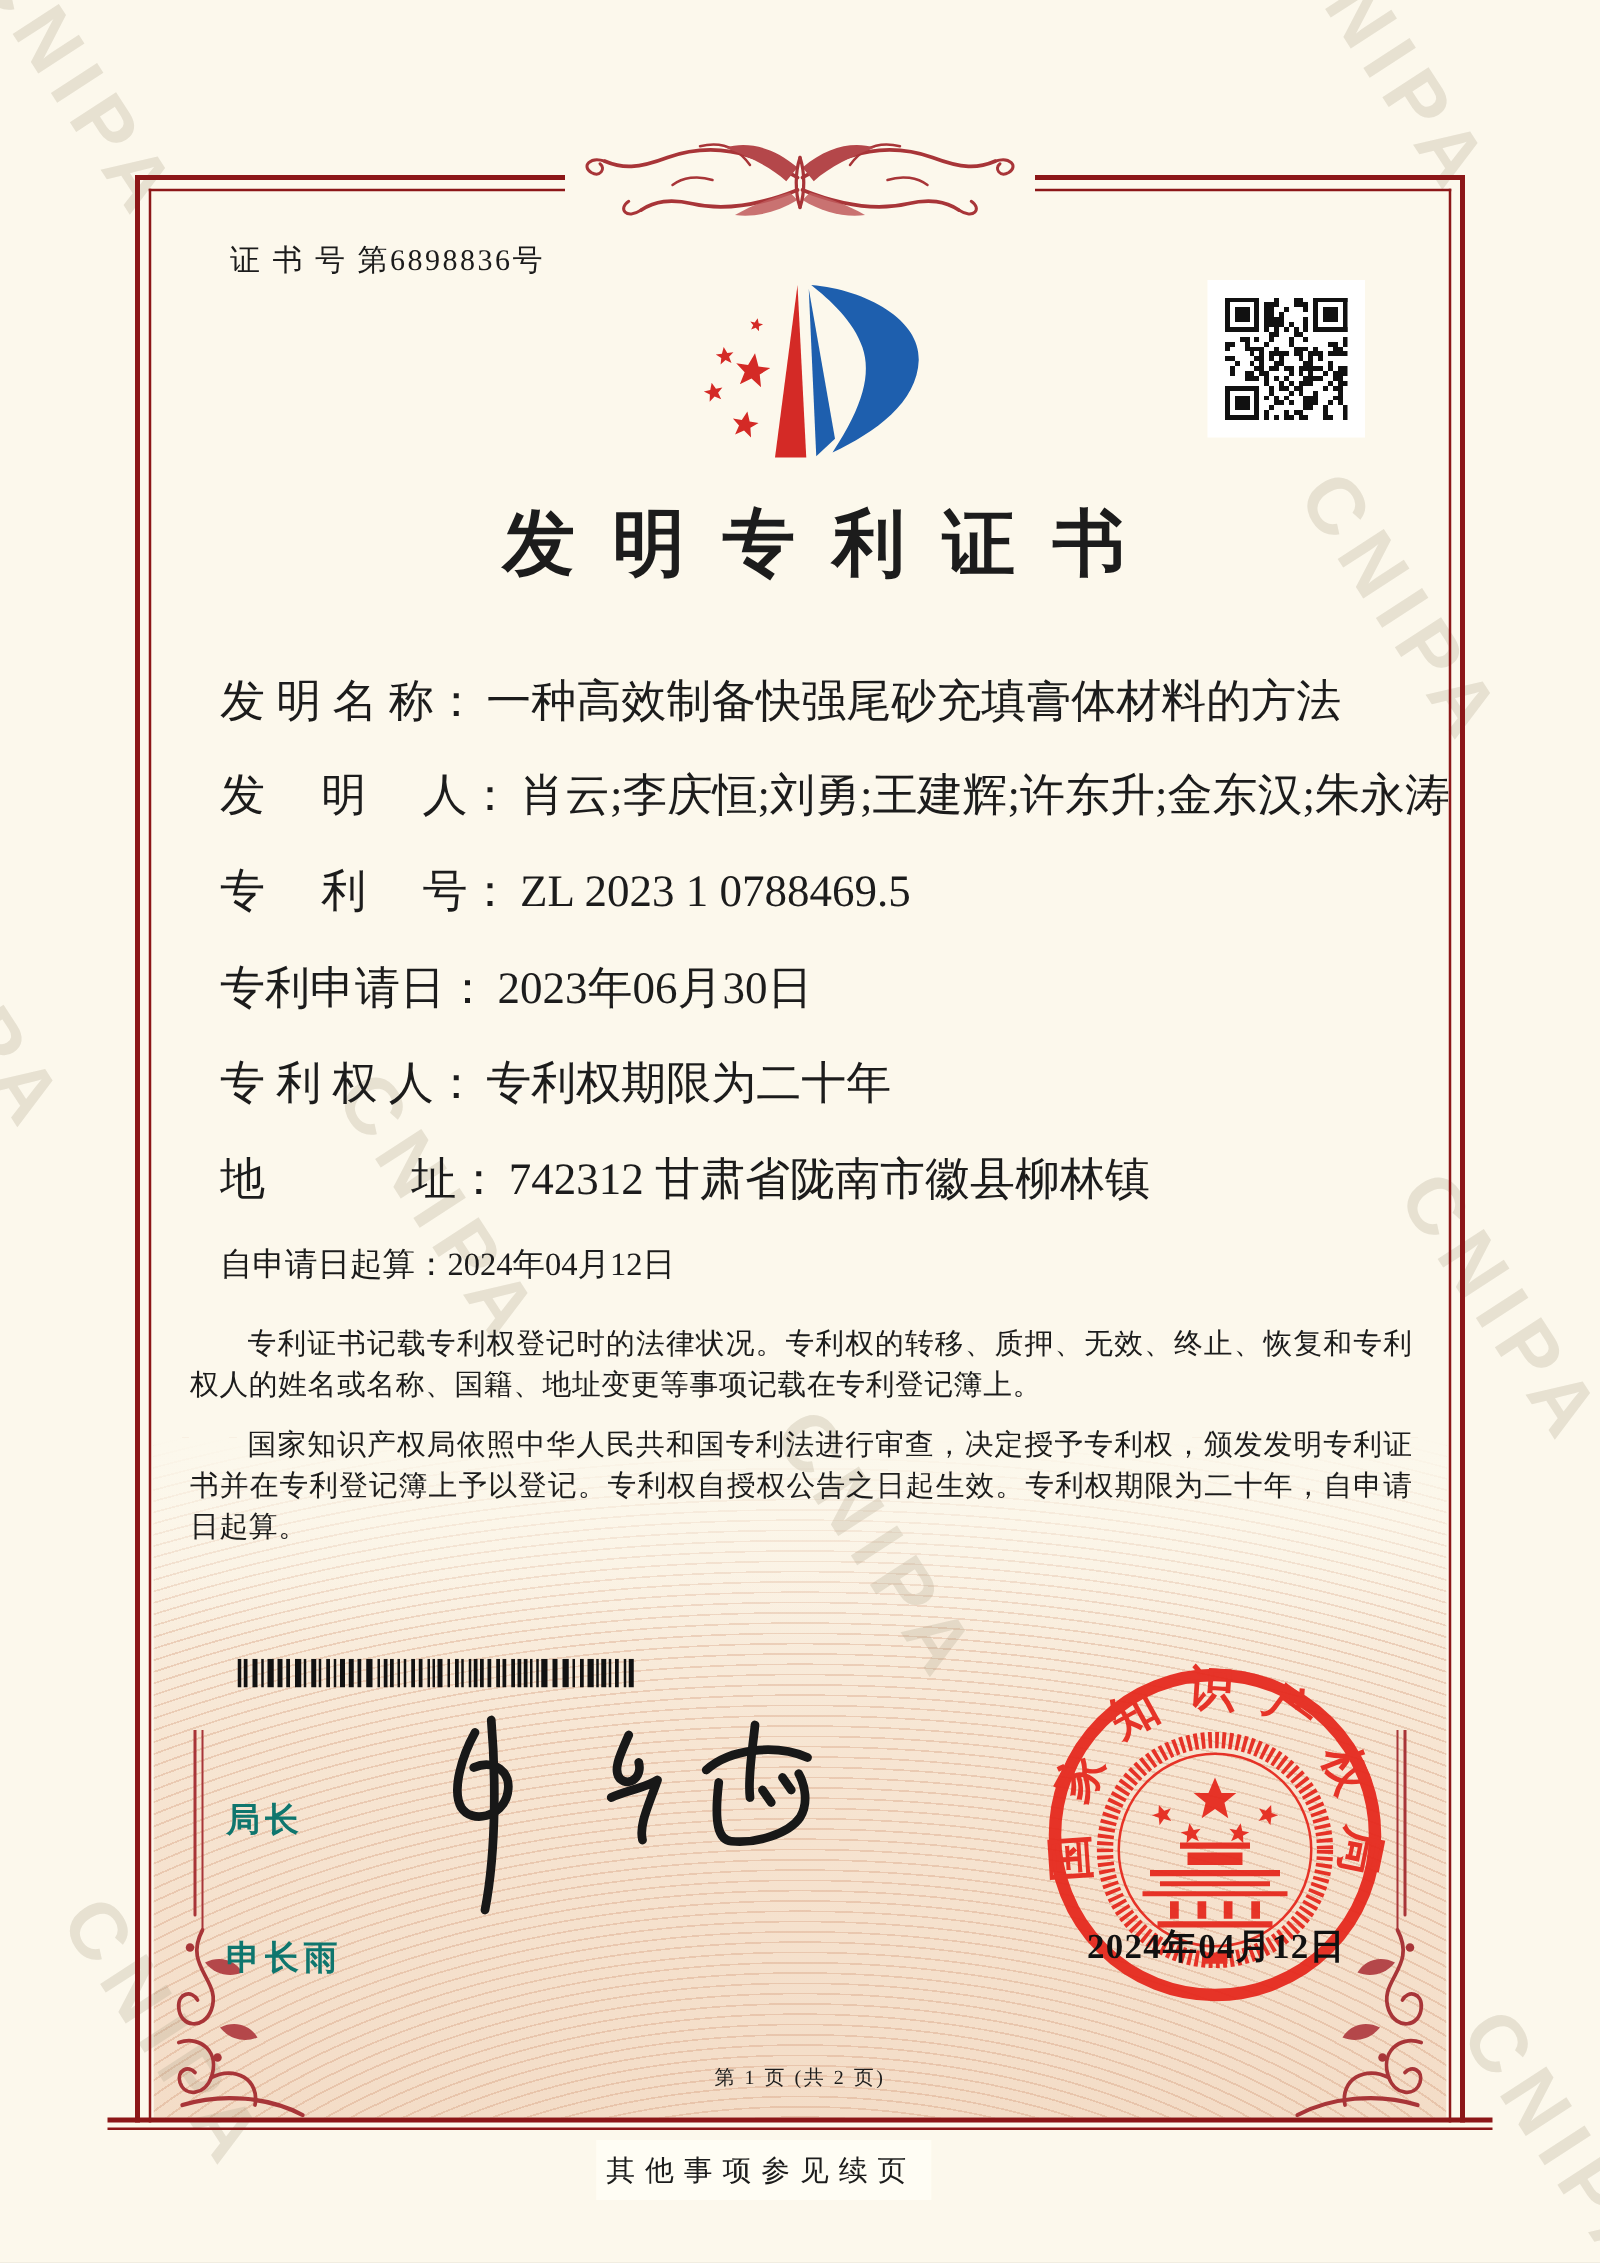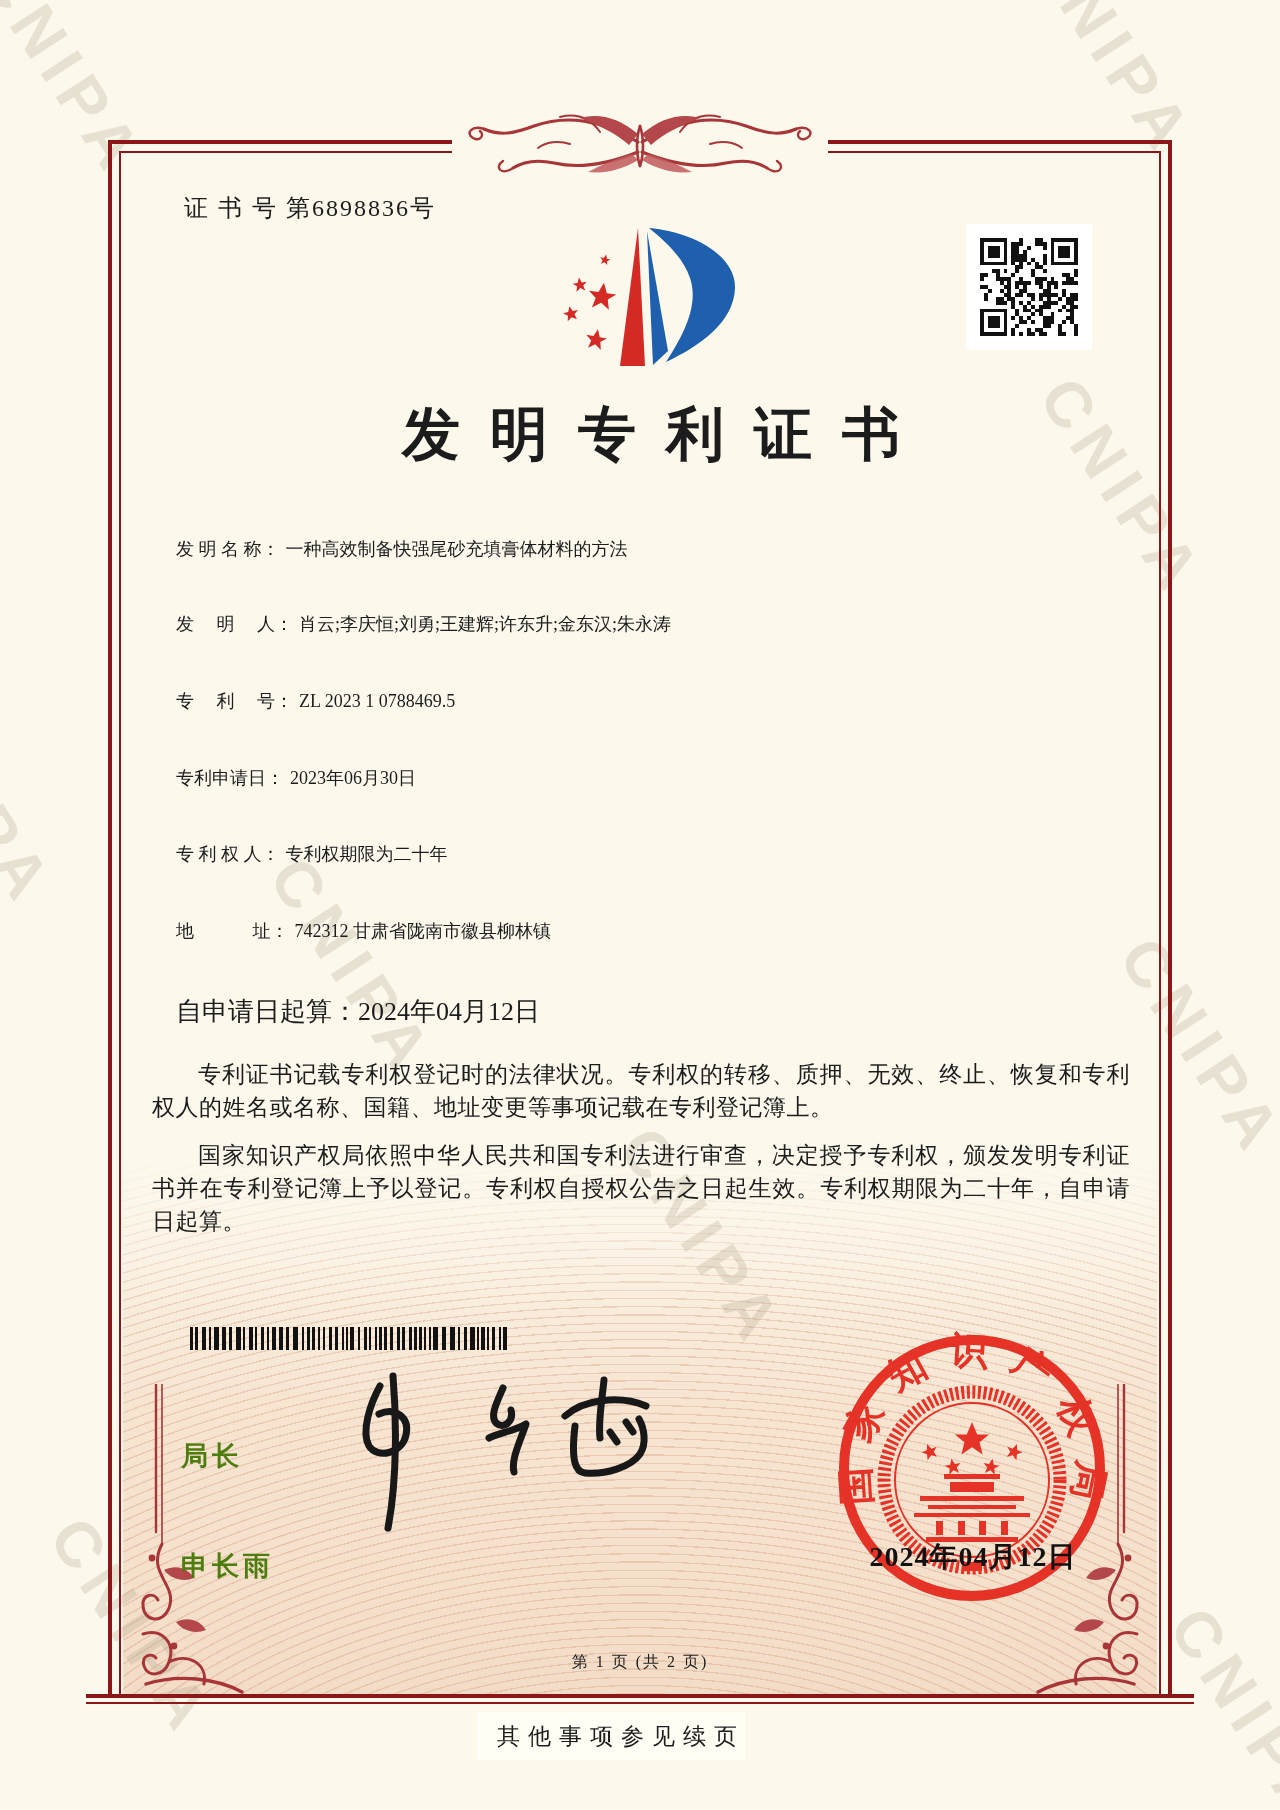--- a/index.html
+++ b/index.html
@@ -66,57 +66,57 @@
     position:absolute; z-index:5; left:966px; top:224px; width:126px; height:126px;
     background:#ffffff;
   }
   .qr-box svg{ position:absolute; left:14px; top:14px; }
   .title{
     position:absolute; z-index:5; left:0; right:0; top:396px;
     text-align:center; font-size:58px; font-weight:700;
     letter-spacing:30px; text-indent:30px;padding-left:22px;
   }
   
-  .row{ position:absolute; z-index:5; left:176px; font-size:18px; white-space:nowrap; }
+  .row{ position:absolute; z-index:5; left:176px; font-size:36px; white-space:nowrap; }
   .row .lab{ display:inline-block; }
   .row .val{ margin-left:6px; }
   .r1{top:537px;} .r2{top:612px;} .r3{top:689px;} .r4{top:766px;}
   .r5{top:842px;} .r6{top:919px;}
   .grant-date{ position:absolute; z-index:5; left:176px; top:994px; font-size:26px; white-space:nowrap;}
   .grant-no{ position:absolute; z-index:5; left:637px; top:994px; font-size:26px; white-space:nowrap;}
   
   .body-text{
     position:absolute; z-index:5; left:152px; width:978px; top:1058px;
     font-size:23px; line-height:33px; letter-spacing:0.5px; text-align:justify;
   }
   .body-text p{ text-indent:2em; }
   .body-text p + p{ margin-top:15px; }
   
   .barcode{ position:absolute; z-index:5; left:190px; top:1327px; }
   .official{
     position:absolute; z-index:5; left:181px;
     font-family:"Liberation Sans","DejaVu Sans",sans-serif;
-    font-weight:700; font-size:27px; letter-spacing:4px; color:#4d7c0f;
+    font-weight:700; font-size:27px; letter-spacing:4px; color:#0f766e;
   }
   .official.title-line{ top:1438px; }
   .official.name-line{ top:1548px;text-align:center; }
   .signature{ position:absolute; z-index:5; left:318px; top:1372px; }
   .seal{ position:absolute; z-index:5; left:829px; top:1322px; }
   .seal-date{
     position:absolute; z-index:6; left:840px; top:1538px; width:266px;
     text-align:center; font-size:28px; font-weight:600; color:#111;
     letter-spacing:1px;
   }
   .page-no{
     position:absolute; z-index:5; left:0; right:0; top:1652px;
     text-align:center; font-size:16px; letter-spacing:2px;
   }
   .cont-box{
     position:absolute; z-index:5; left:477px; top:1712px; width:268px; height:48px;
-    background:#fffdf4; display:flex; align-items:center; justify-content:flex-end;
+    background:#fffdf4; display:flex; align-items:center; justify-content:flex-start;
   }
   .cont-box span{ font-size:23px; letter-spacing:8px; text-indent:8px; }
 </style>
 </head>
 <body>
 
 <div class="page">
 
   <span class="wm wm1">CNIPA</span>
   <span class="wm wm2">CNIPA</span>

